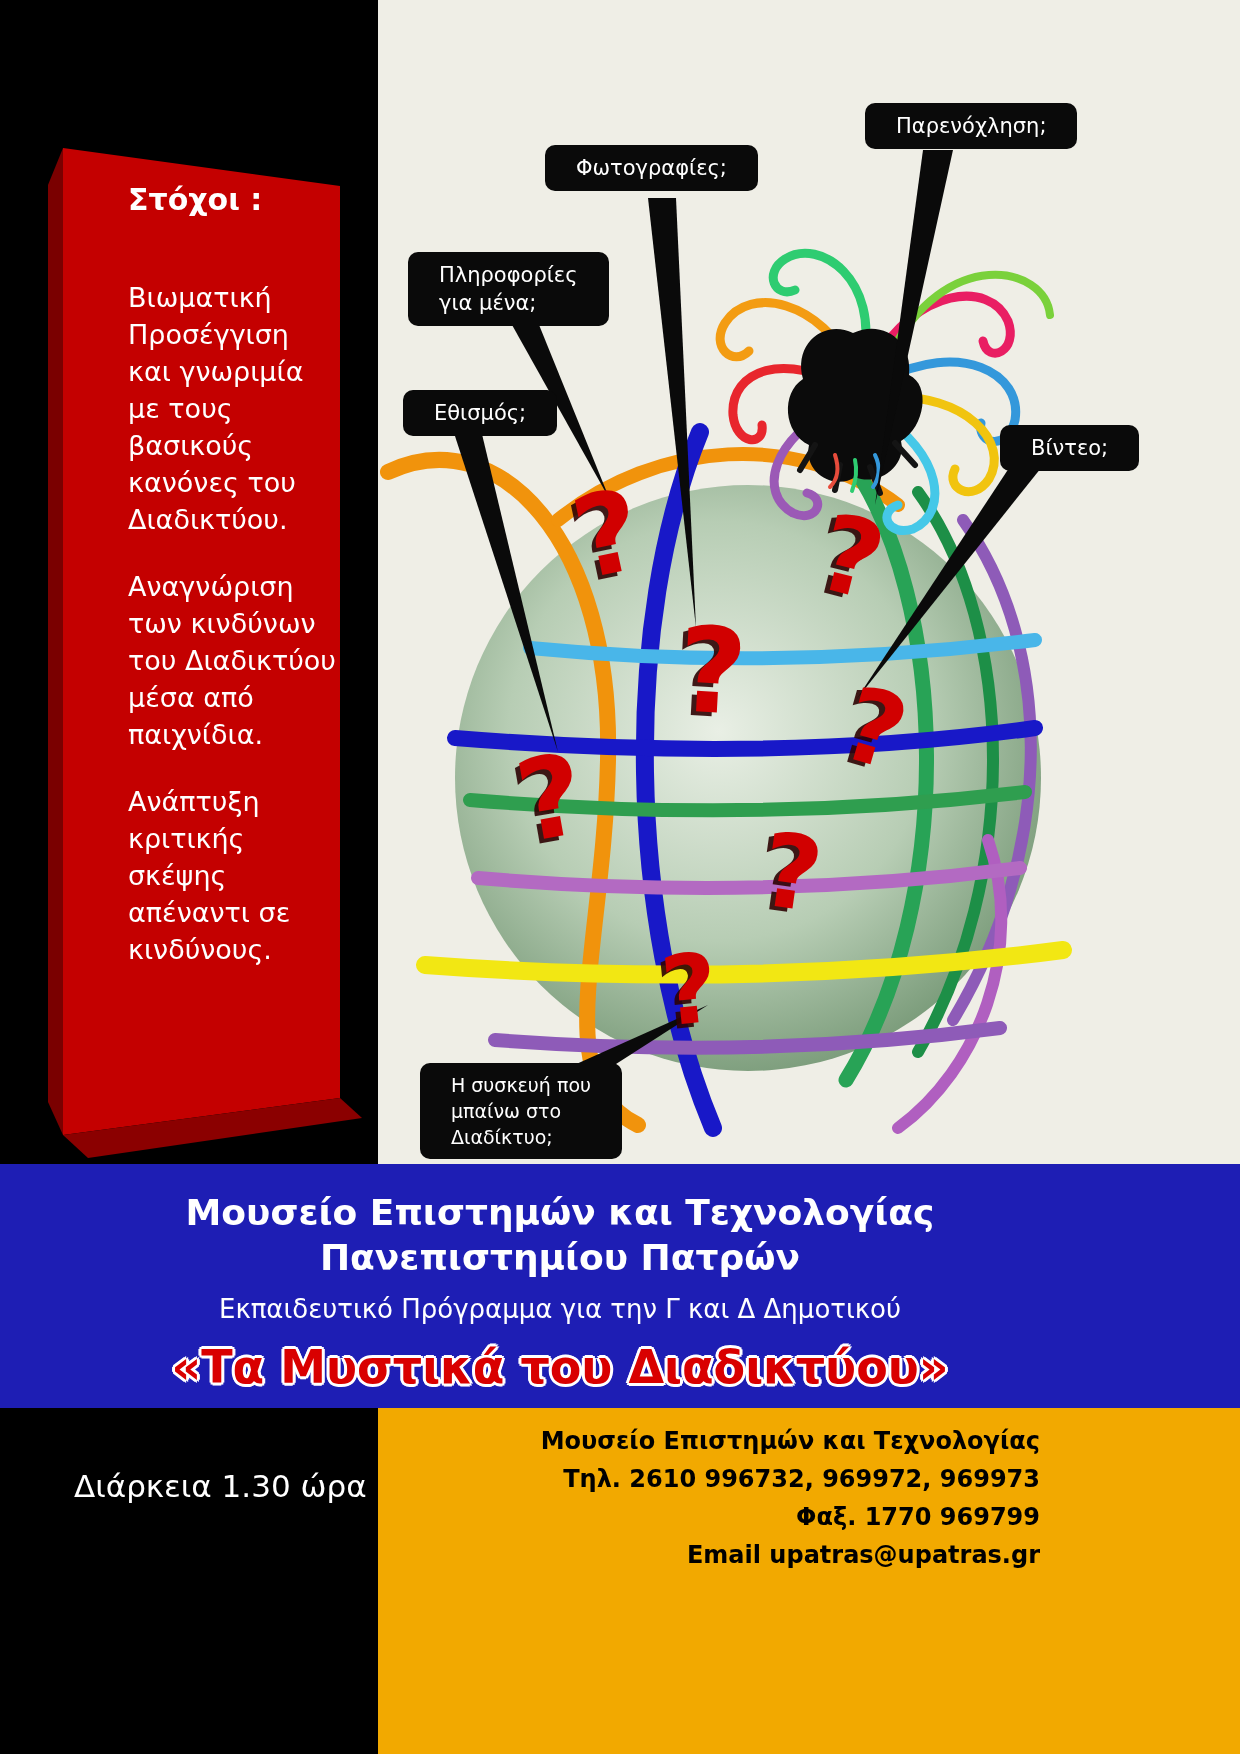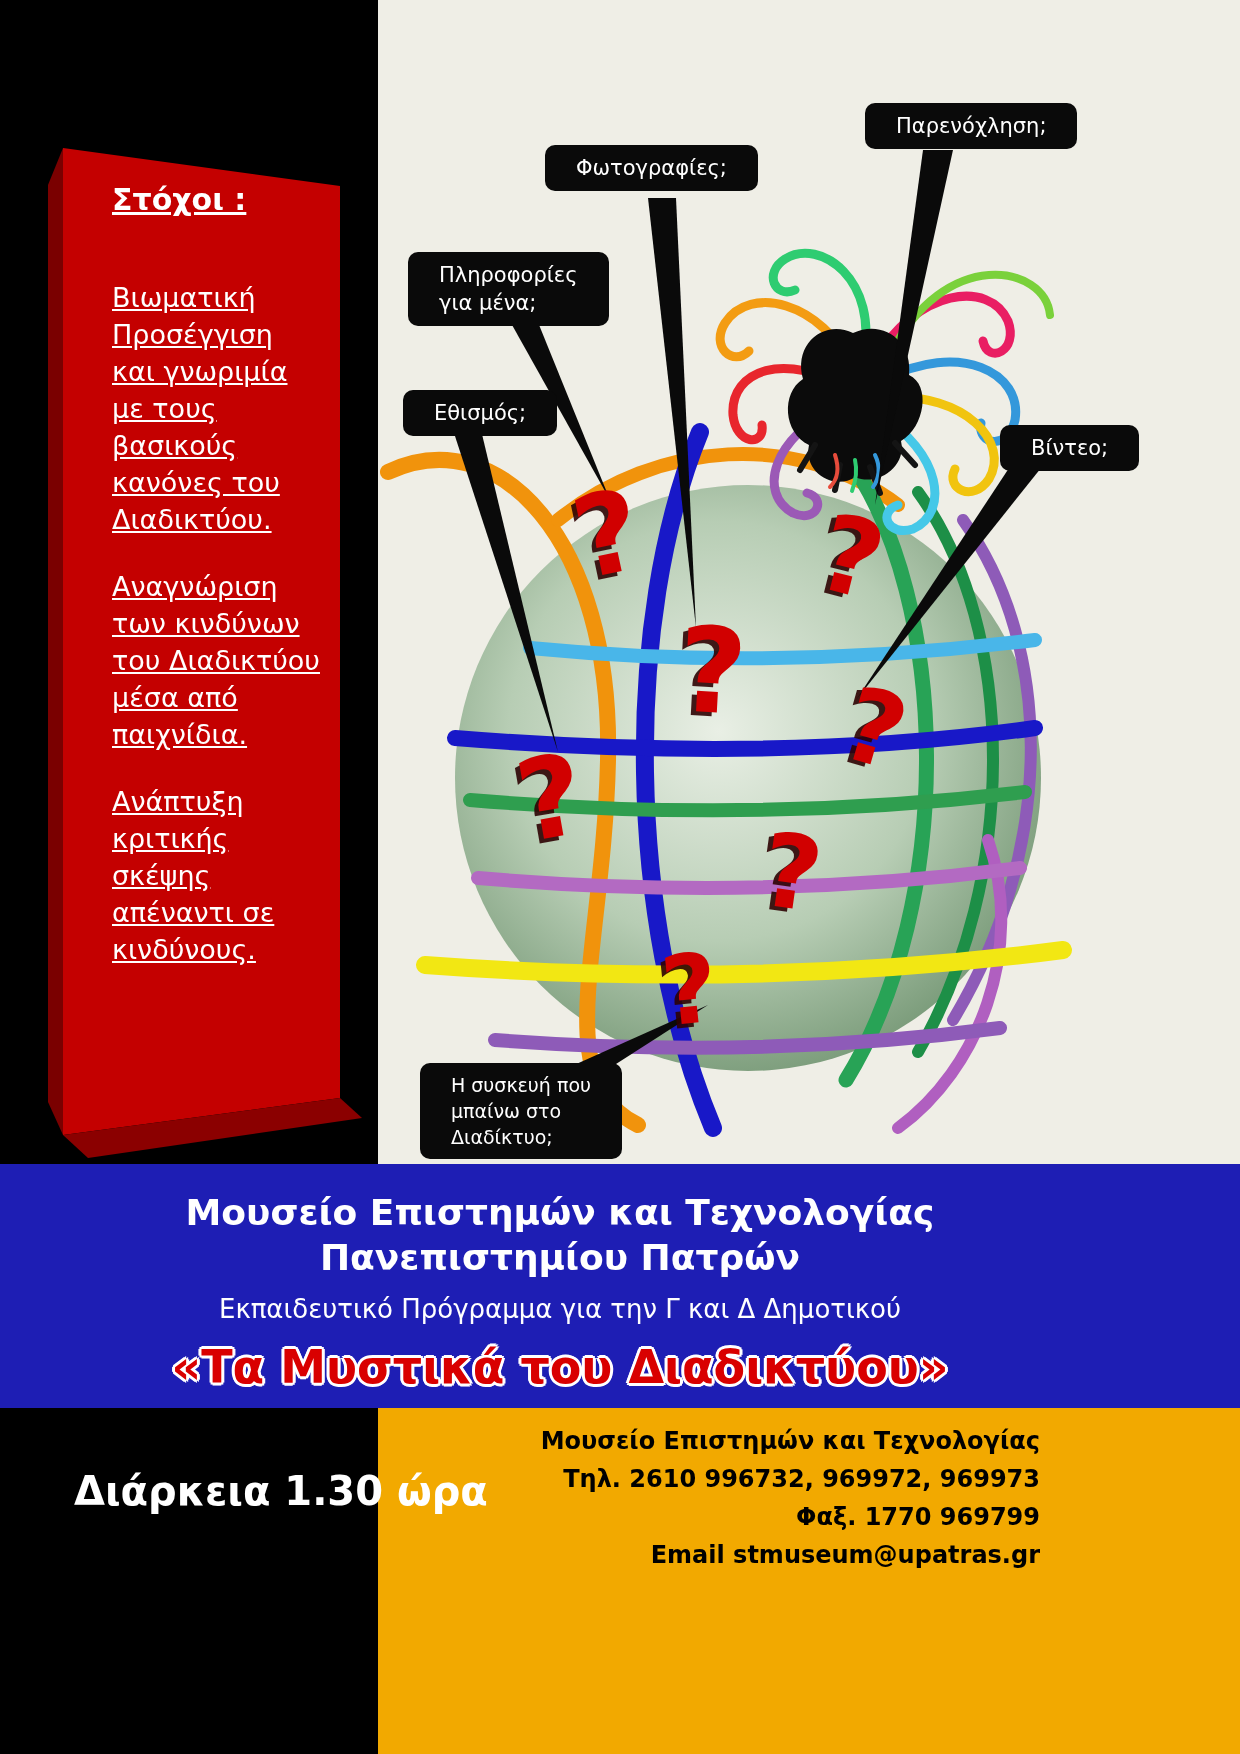--- a/index.html
+++ b/index.html
@@ -2,21 +2,21 @@
 <html><head>
 <meta charset="utf-8">
 <style>
   html,body{margin:0;padding:0;background:#555;}
   .poster{position:relative;width:1240px;height:1754px;background:#efeee6;
           font-family:"DejaVu Sans","Liberation Sans",sans-serif;overflow:hidden;margin:0 auto;}
 
   
   .left-panel{position:absolute;left:0;top:0;width:378px;height:1164px;background:#000;}
   .ribbon-svg{position:absolute;left:40px;top:140px;width:330px;height:1030px;z-index:1;}
-  .goals{position:absolute;left:112px;top:182px;width:208px;color:#fff;z-index:2;text-decoration:underline;}
+  .goals{position:absolute;left:128px;top:182px;width:208px;color:#fff;z-index:2;}
   .goals .goals-heading{font-size:30px;font-weight:bold;margin:0 0 62px 0;}
   .goals p{font-size:27px;line-height:37px;margin:0 0 30px 0;}
 
   
   .scene-svg{position:absolute;left:378px;top:0;width:862px;height:1164px;z-index:1;}
   .qmark{position:absolute;z-index:2;color:#d10000;font-weight:bold;line-height:1;
          text-shadow:-5px 4px 0 rgba(45,2,2,0.9);}
   .q1{left:575px;top:478px;font-size:112px;transform:rotate(-12deg);}
   .q2{left:678px;top:612px;font-size:118px;transform:rotate(3deg);}
   .q3{left:820px;top:505px;font-size:106px;transform:rotate(14deg);}
@@ -39,21 +39,21 @@
   .blue-inner{margin-right:120px;text-align:center;padding-top:28px;}
   .museum-l1,.museum-l2{font-size:36px;font-weight:bold;}
   .museum-l2{margin-top:4px;}
   .program{font-size:26px;margin-top:16px;}
   .poster-title{font-size:46px;font-weight:bold;color:#d90000;margin-top:16px;
       text-shadow:-2px -2px 0 #fff,2px -2px 0 #fff,-2px 2px 0 #fff,2px 2px 0 #fff,
                   0 3px 0 #fff,0 -3px 0 #fff,3px 0 0 #fff,-3px 0 0 #fff;}
 
   
   .black-footer{position:absolute;left:0;top:1408px;width:378px;height:346px;background:#000;}
-  .duration{position:absolute;left:74px;top:1468px;color:#fff;font-size:40px;font-weight:bold;z-index:2;}
+  .duration{position:absolute;left:74px;top:1468px;color:#fff;font-size:31px;font-weight:normal;z-index:2;}
   .gold-footer{position:absolute;left:378px;top:1408px;width:862px;height:346px;background:#f2a900;color:#000;}
   .gold-inner{padding-top:14px;padding-right:200px;text-align:right;font-weight:bold;
               font-size:24px;line-height:38px;}
 </style>
 </head>
 <body>
 
 <div class="poster">
 
   <div class="left-panel"></div>
@@ -156,17 +156,17 @@
     </div>
   </div>
 
   <div class="black-footer"></div>
   <div class="duration">Διάρκεια  1.30 ώρα</div>
   <div class="gold-footer">
     <div class="gold-inner">
       <div>Μουσείο Επιστημών και Τεχνολογίας</div>
       <div>Τηλ. 2610 996732, 969972, 969973</div>
       <div>Φαξ. 1770 969799</div>
-      <div>Email stmuseum@upatras.gr</div>
+      <div>Email upatras@upatras.gr</div>
     </div>
   </div>
 
 </div>
 
 </body></html>

